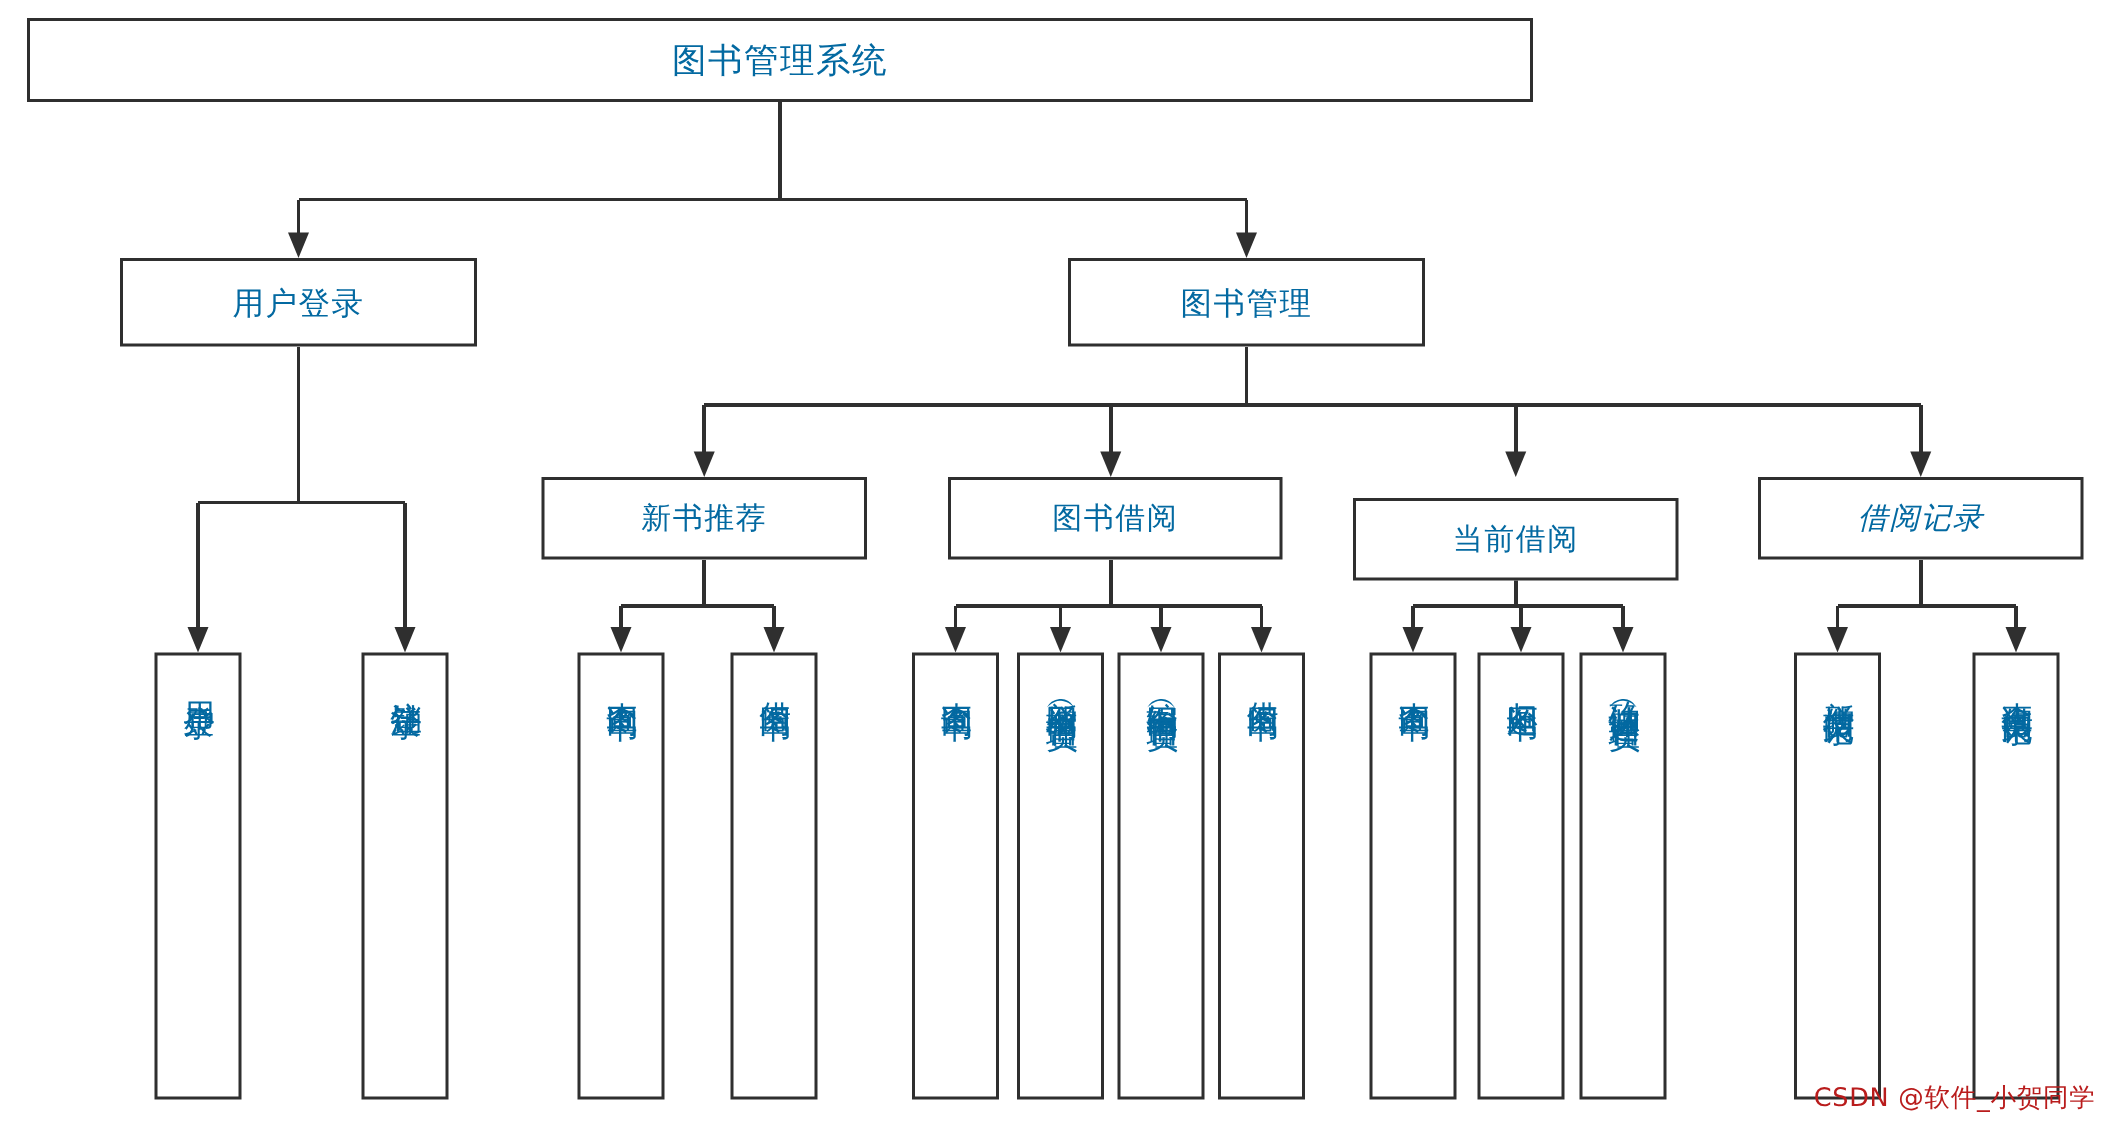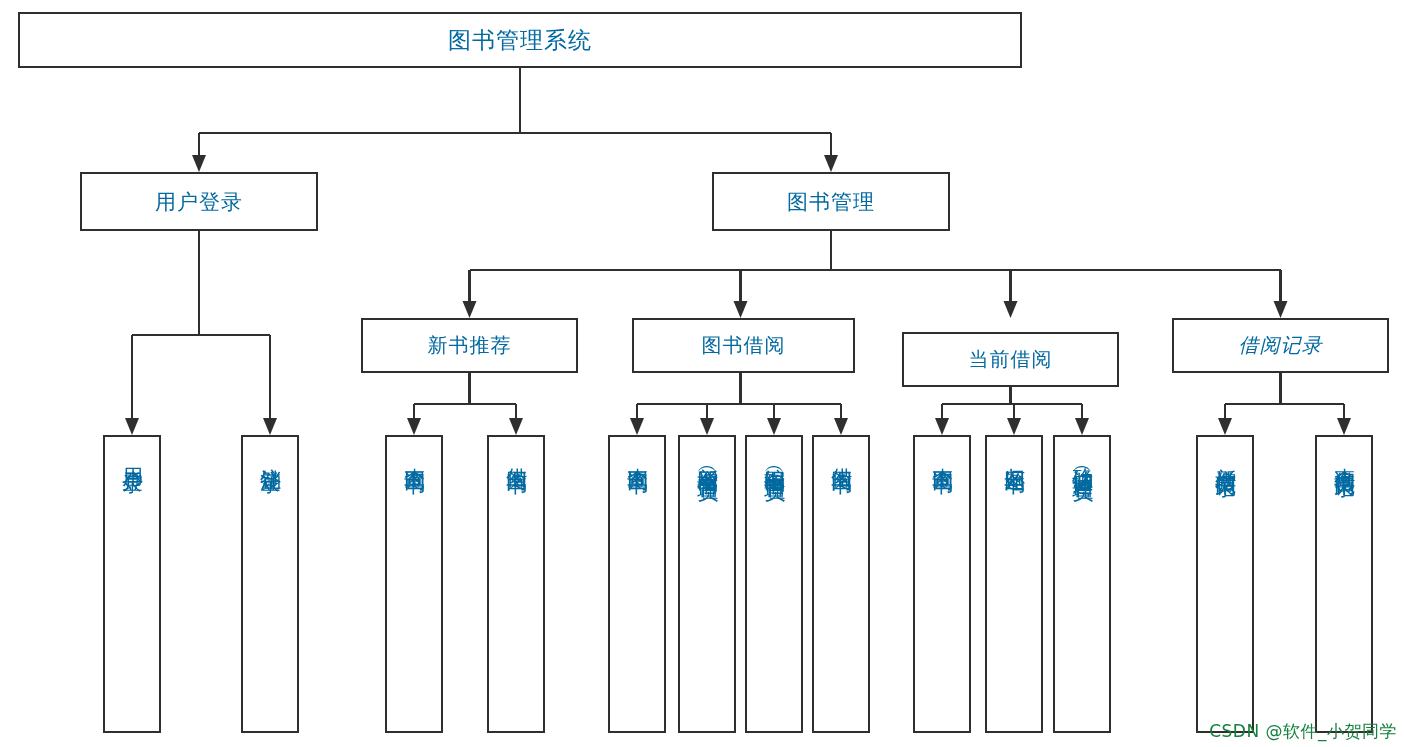--- a/index.html
+++ b/index.html
@@ -60,21 +60,21 @@
     line-height: 1.12;
     letter-spacing: 2px;
     white-space: nowrap;
     display: block;
   }
   #watermark {
     position: absolute;
     right: 8px;
     bottom: 4px;
     font-size: 17px;
-    color: #15803d;
+    color: #b91c1c;
     letter-spacing: 0.5px;
     white-space: nowrap;
   }
 </style>
 </head>
 <body>
 
 <div id="diagram-root">
 
   <svg id="wires" viewBox="0 0 1405 747" xmlns="http://www.w3.org/2000/svg">

